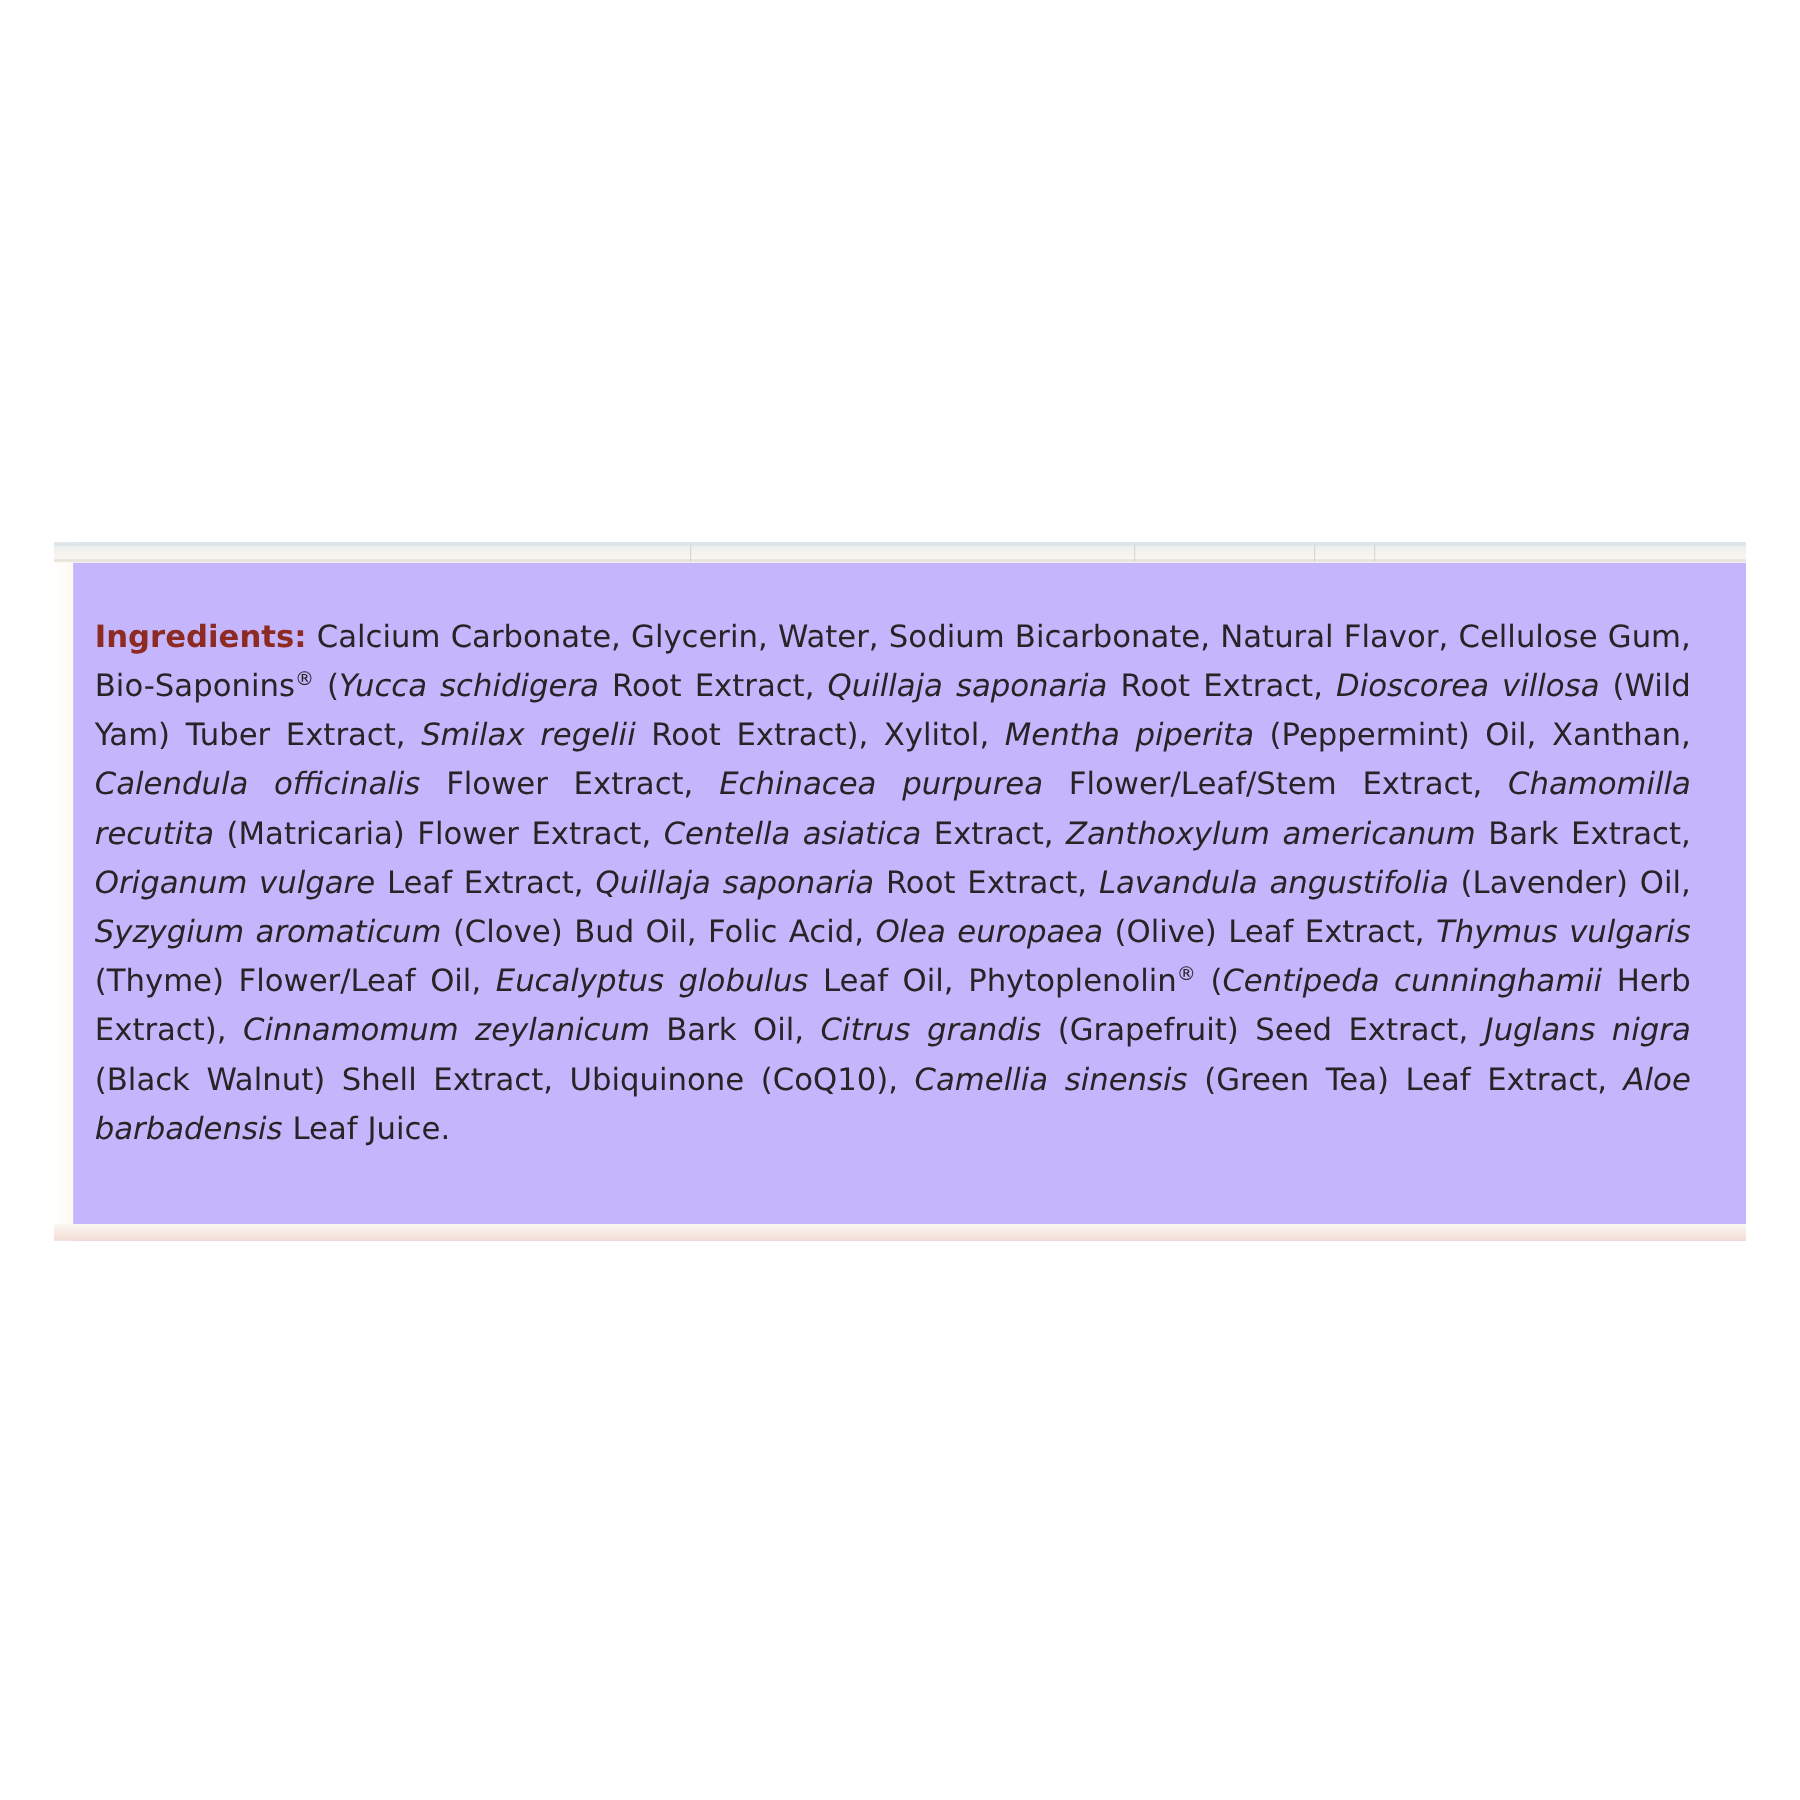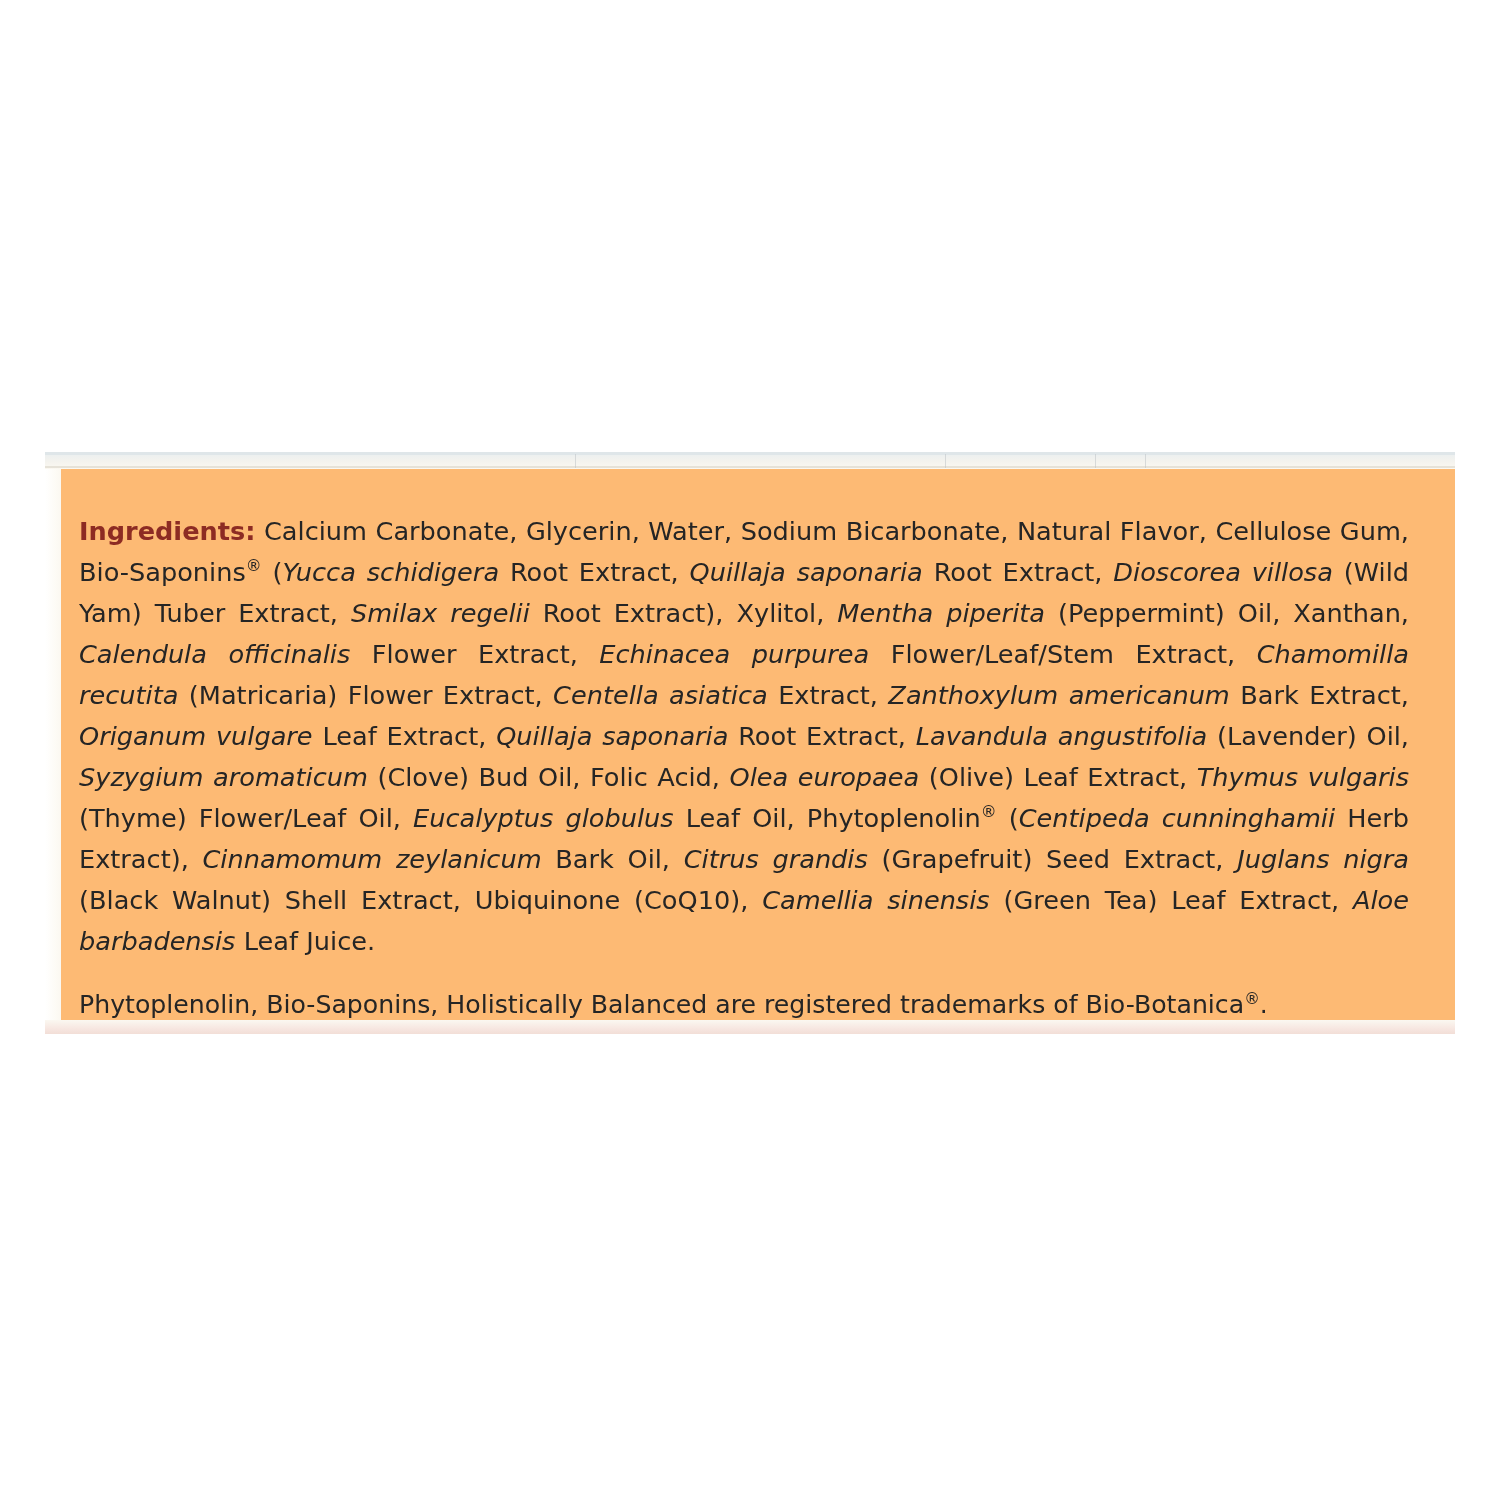--- a/index.html
+++ b/index.html
@@ -15,21 +15,21 @@
     overflow: hidden;
   }
 
   
   .panel {
     position: absolute;
     left: 45px;
     top: 452px;
     width: 1410px;
     height: 582px;
-    background: #fdba74;
+    background: #c4b5fd;
     box-sizing: border-box;
   }
 
   
   .panel-top-edge {
     position: absolute;
     left: 0;
     top: 0;
     width: 100%;
     height: 17px;
@@ -130,15 +130,14 @@
   <div class="crease" style="left:530px;"></div>
   <div class="crease" style="left:900px;"></div>
   <div class="crease" style="left:1050px;"></div>
   <div class="crease" style="left:1100px;"></div>
   <div class="panel-bottom-edge"></div>
 
   <div class="content">
     <p class="ingredients-block">
       <span class="ing-label">Ingredients:</span><span id="ingredients-list"> <span>Calcium Carbonate, Glycerin, Water, Sodium Bicarbonate, Natural Flavor, Cellulose Gum, Bio-Saponins</span><sup>®</sup><span> (</span><i>Yucca schidigera</i><span> Root Extract, </span><i>Quillaja saponaria</i><span> Root Extract, </span><i>Dioscorea villosa</i><span> (Wild Yam) Tuber Extract, </span><i>Smilax regelii</i><span> Root Extract), Xylitol, </span><i>Mentha piperita</i><span> (Peppermint) Oil, Xanthan, </span><i>Calendula officinalis</i><span> Flower Extract, </span><i>Echinacea purpurea</i><span> Flower/Leaf/Stem Extract, </span><i>Chamomilla recutita</i><span> (Matricaria) Flower Extract, </span><i>Centella asiatica</i><span> Extract, </span><i>Zanthoxylum americanum</i><span> Bark Extract, </span><i>Origanum vulgare</i><span> Leaf Extract, </span><i>Quillaja saponaria</i><span> Root Extract, </span><i>Lavandula angustifolia</i><span> (Lavender) Oil,  </span><i>Syzygium aromaticum</i><span> (Clove) Bud Oil, Folic Acid, </span><i>Olea europaea</i><span> (Olive) Leaf Extract, </span><i>Thymus vulgaris</i><span> (Thyme) Flower/Leaf Oil, </span><i>Eucalyptus globulus</i><span> Leaf Oil, Phytoplenolin</span><sup>®</sup><span> (</span><i>Centipeda cunninghamii</i><span> Herb Extract), </span><i>Cinnamomum zeylanicum</i><span> Bark Oil, </span><i>Citrus grandis</i><span> (Grapefruit) Seed Extract, </span><i>Juglans nigra</i><span> (Black Walnut) Shell Extract, Ubiquinone (CoQ10), </span><i>Camellia sinensis</i><span> (Green Tea) Leaf Extract, </span><i>Aloe barbadensis</i><span> Leaf Juice.</span></span>
     </p>
-    <p class="trademark-line" id="trademark-line"><span>Phytoplenolin, Bio-Saponins, Holistically Balanced are registered trademarks of Bio-Botanica</span><sup>®</sup><span>.</span></p>
   </div>
 </div>
 
 </body></html>

